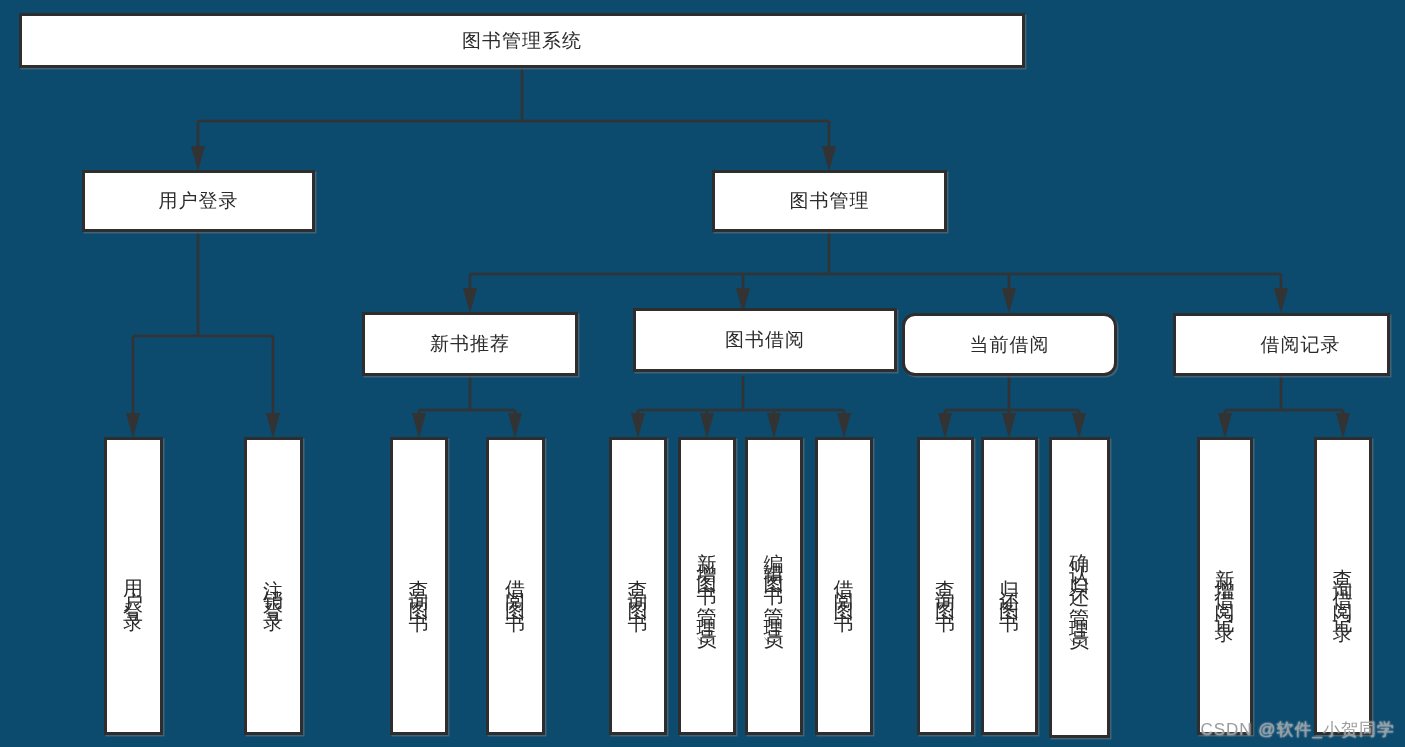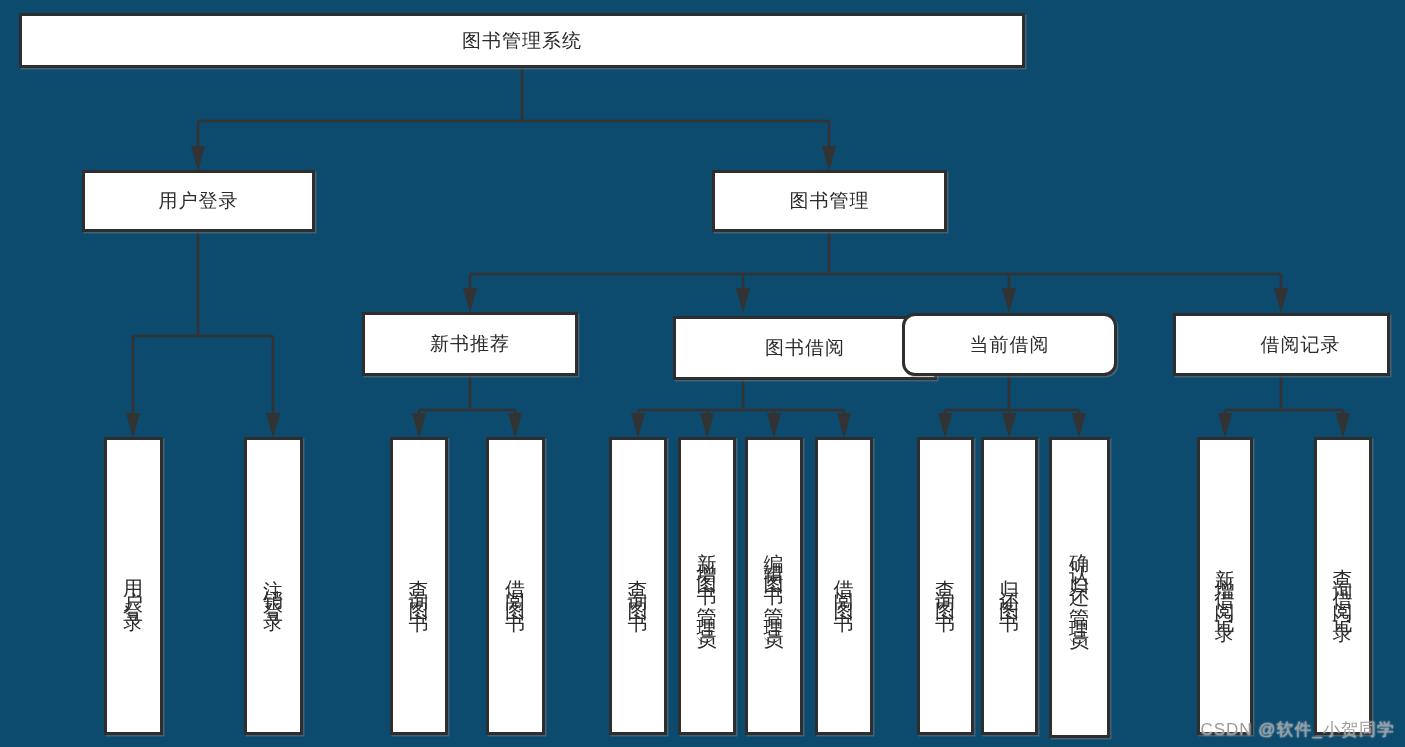--- a/index.html
+++ b/index.html
@@ -95,21 +95,21 @@
   <div class="node" style="left:82px; top:170px; width:233px; height:62px;">
     <span>用户登录</span>
   </div>
   <div class="node" style="left:712px; top:170px; width:235px; height:62px;">
     <span>图书管理</span>
   </div>
 
   <div class="node" style="left:362px; top:312px; width:216px; height:64px;">
     <span>新书推荐</span>
   </div>
-  <div class="node" style="left:633px; top:316px; width:264px; height:64px;margin-left:40px;">
+  <div class="node" style="left:633px; top:308px; width:264px; height:64px;">
     <span>图书借阅</span>
   </div>
   <div class="node" style="left:902px; top:313px; width:215px; height:63px;border-radius:13px;">
     <span>当前借阅</span>
   </div>
   <div class="node" style="left:1173px; top:313px; width:217px; height:63px;padding-left:38px;">
     <span>借阅记录</span>
   </div>
 
   <div class="node leaf" style="left:104px; top:437px; width:59px; height:298px;">

